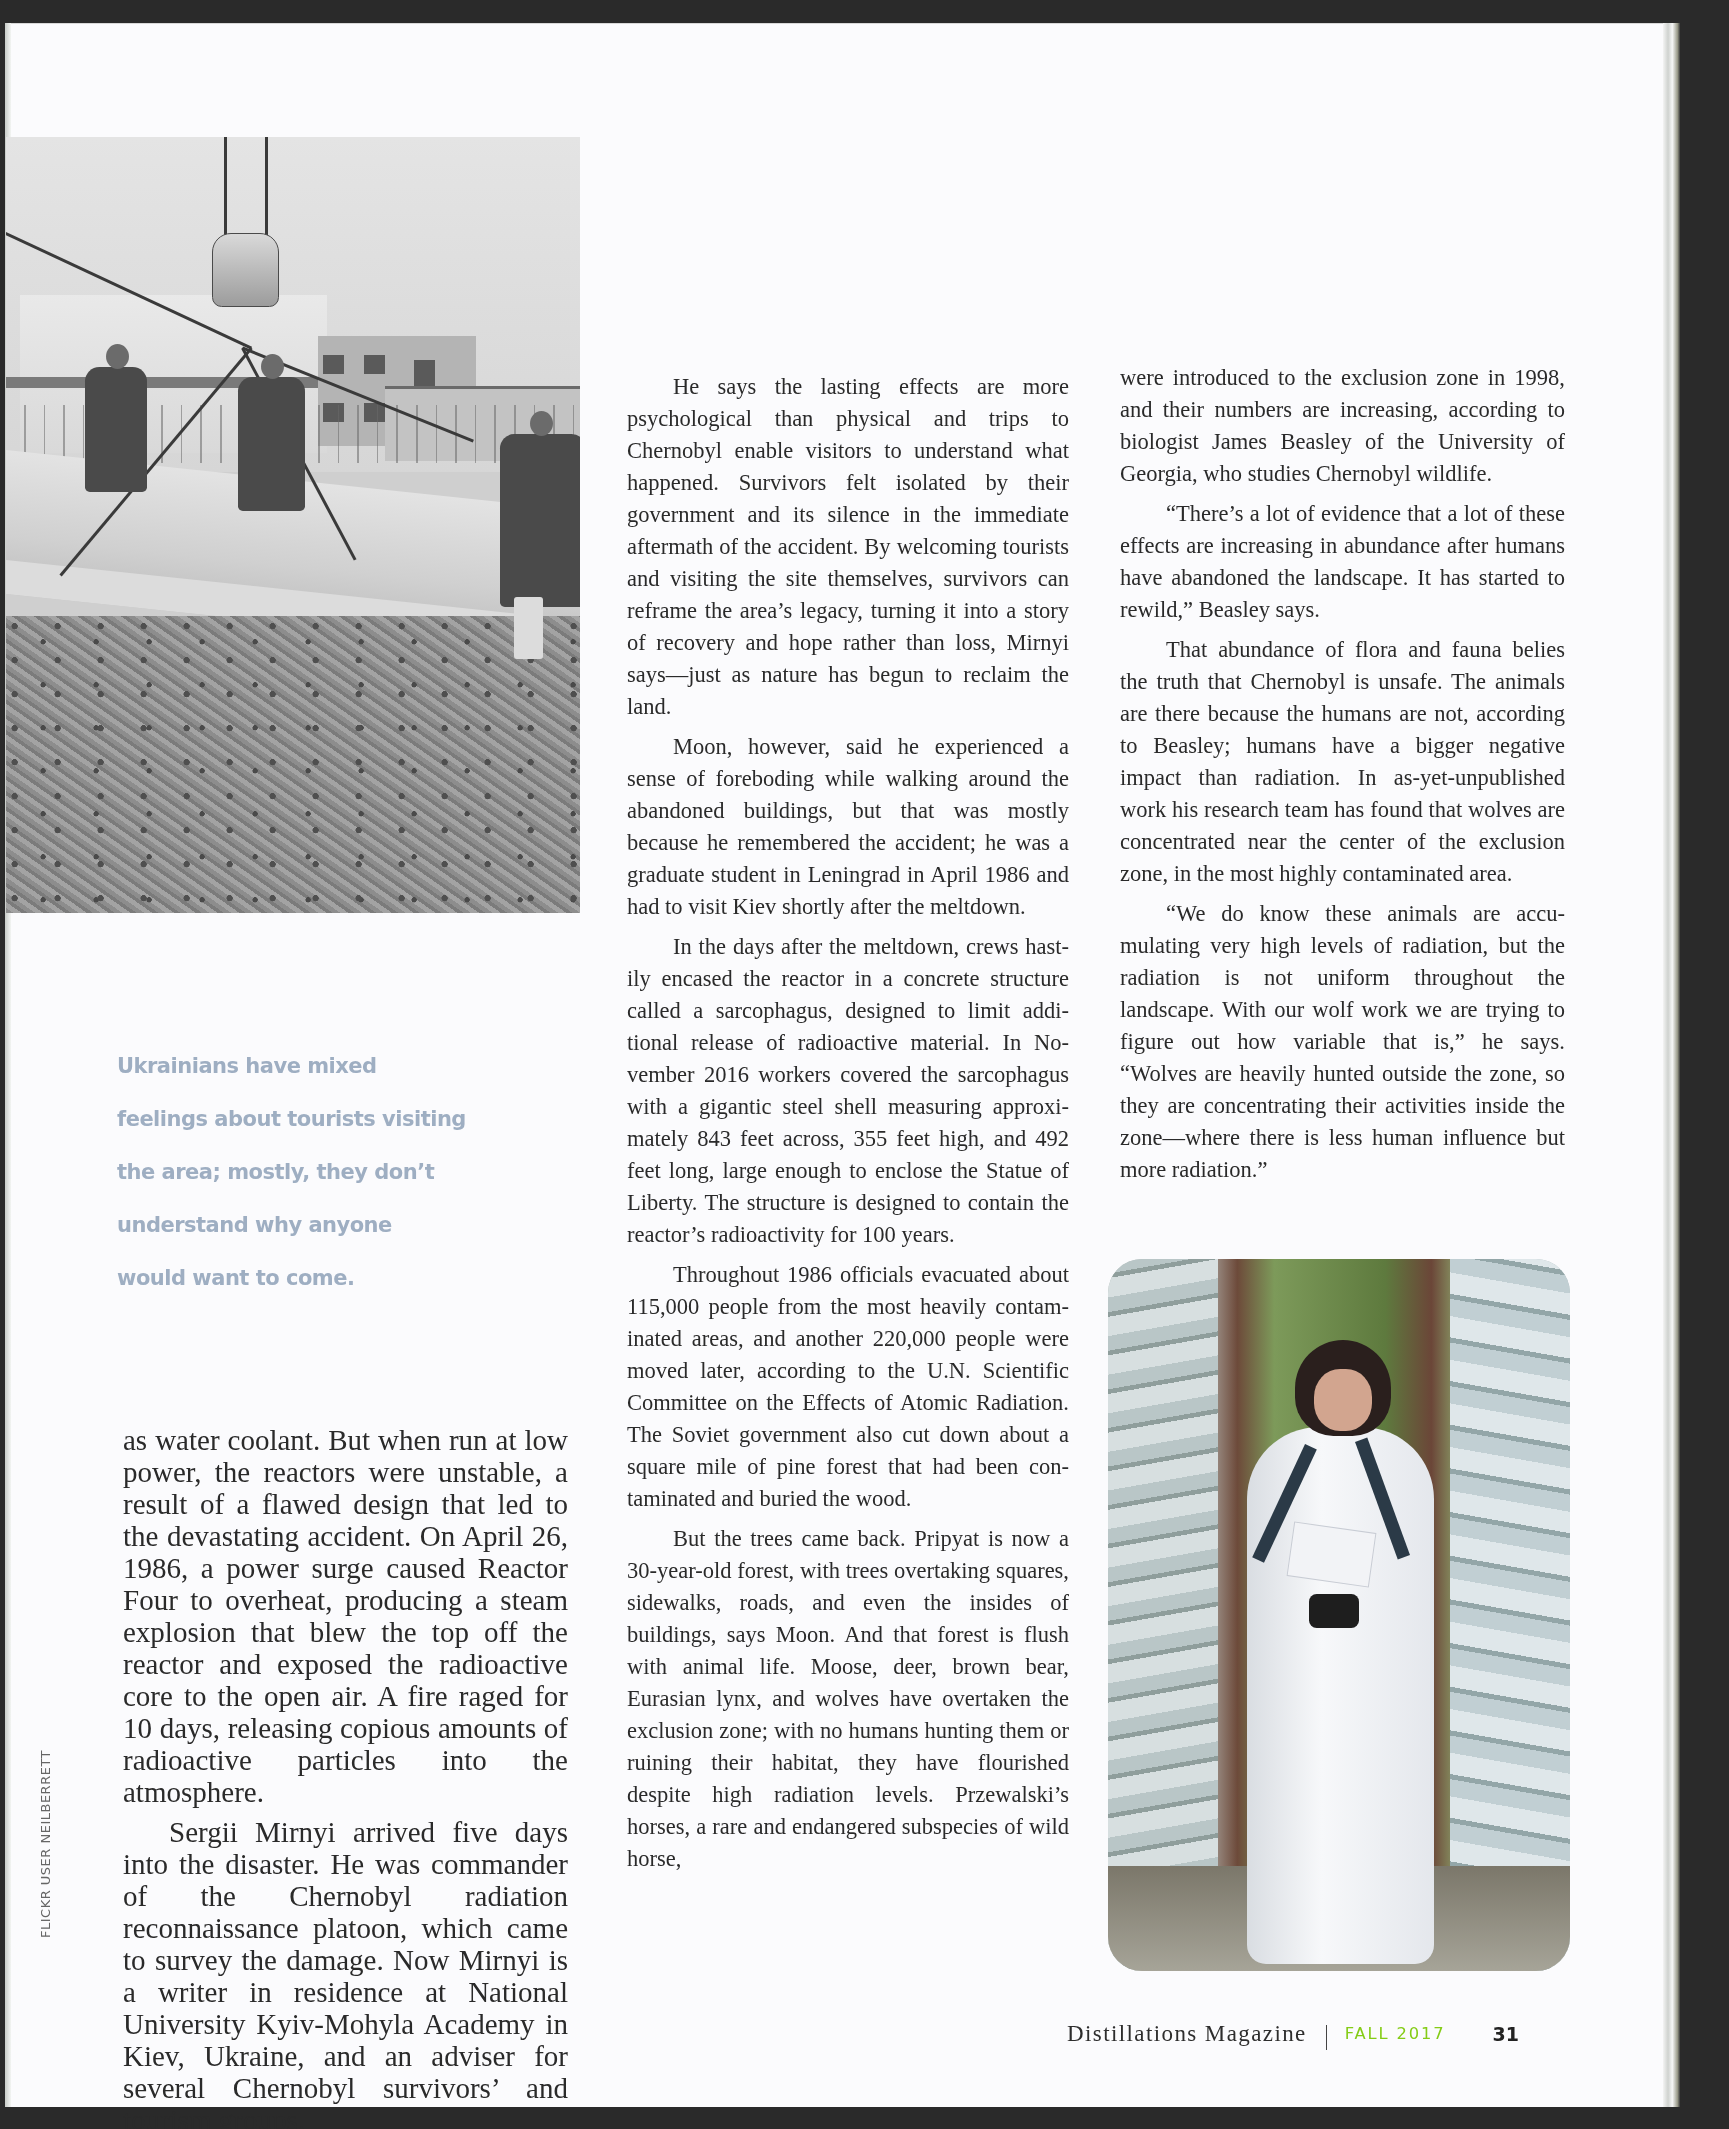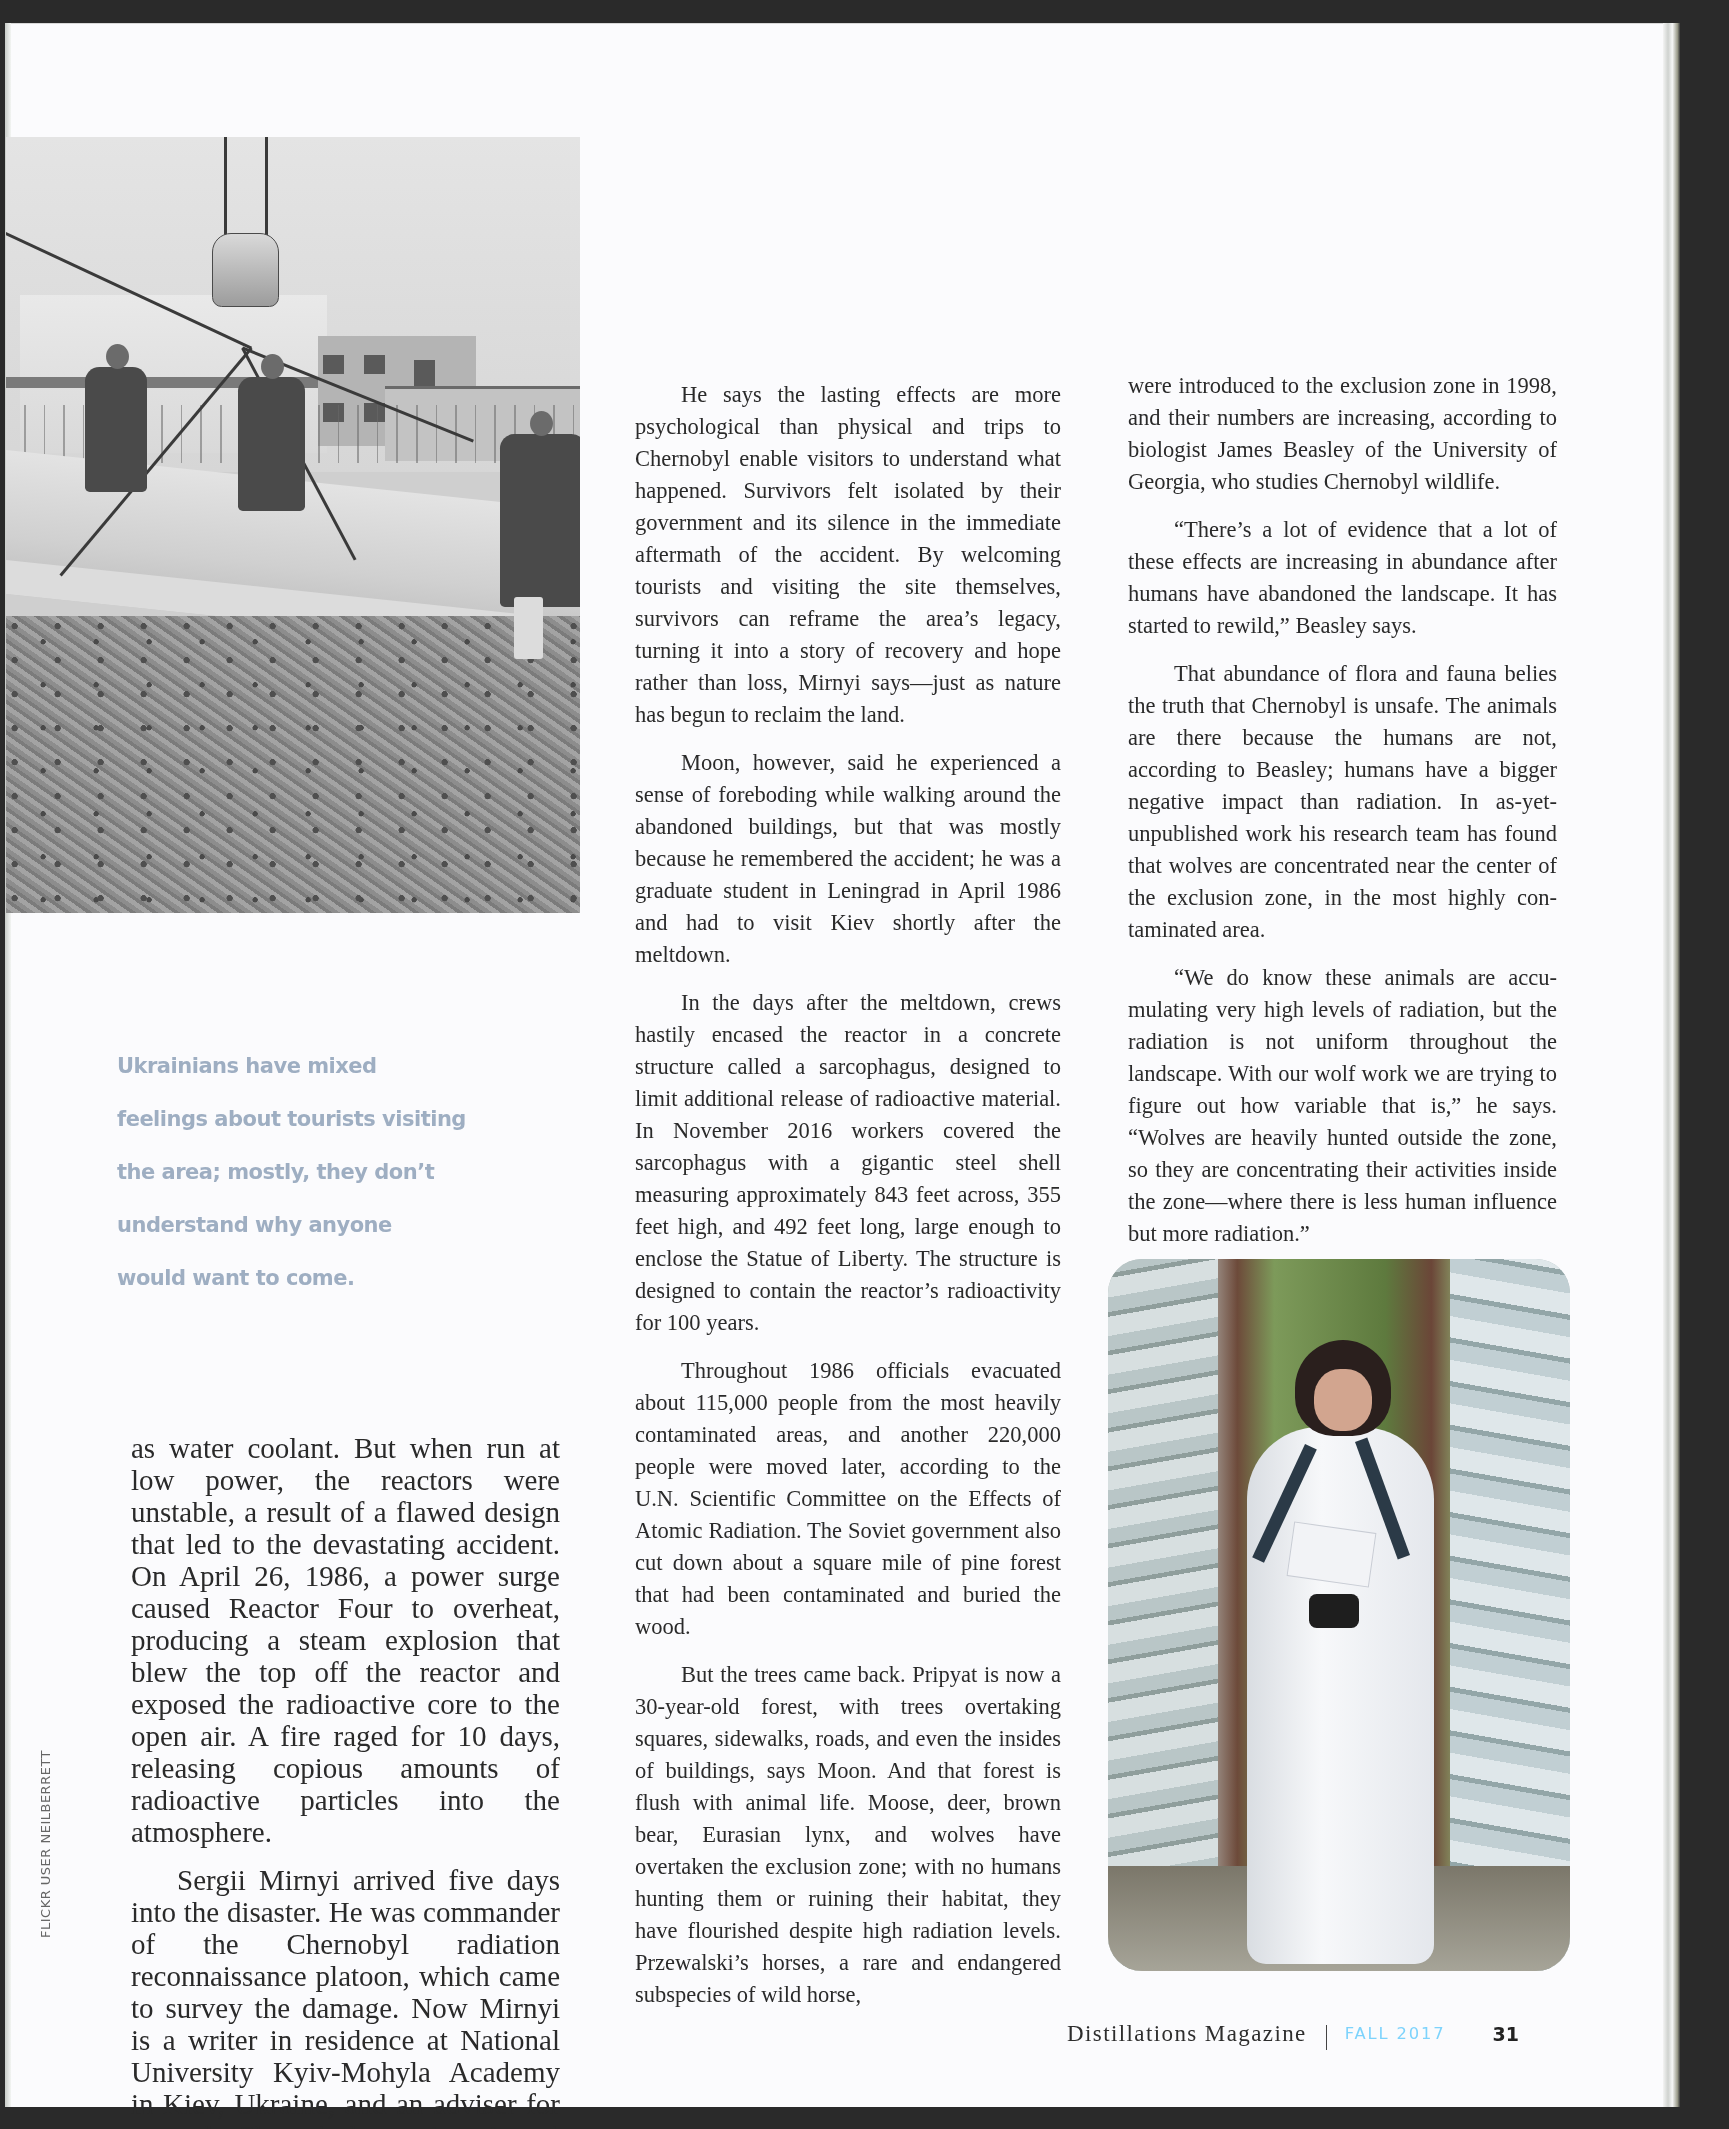--- a/index.html
+++ b/index.html
@@ -58,21 +58,21 @@
     font-family: "DejaVu Sans", sans-serif; font-weight: bold;
     font-size: 21px; line-height: 53px; letter-spacing: -0.5px;
     color: #9eaec2;
   }
 
   
   .col {
     position: absolute; font-size: 22.5px; line-height: 32px; color: #2a2a2a;
     text-align: justify; hyphens: manual;
   }
-  .col p { margin: 16px; text-indent: 0; }
+  .col p { margin: 8px; text-indent: 0; }
   .col p.ind { text-indent: 46px; }
   .col-left { left: 115px; top: 1416px; width: 461px; font-size: 29px; line-height: 32px; }
   .col-mid  { left: 619px; top: 363px; width: 458px; }
   .col-right{ left: 1112px; top: 354px; width: 461px; }
 
   
   .photo-color {
     position: absolute; left: 1108px; top: 1259px; width: 462px; height: 712px;
     border-radius: 34px; overflow: hidden;
     background: linear-gradient(90deg, #a9b6b3 0%, #c9d3d2 18%, #6d4a3a 28%, #7d9a5a 36%, #5e7a3e 60%, #6b4638 70%, #8ca06a 76%, #c4d0d1 82%, #a7b8ba 100%);
@@ -99,21 +99,21 @@
     color: #666; white-space: nowrap;
   }
 
   
   .footer {
     position: absolute; top: 2019px; left: 1067px; height: 29px;
     display: flex; align-items: center; white-space: nowrap;
   }
   .footer .mag { font-family: "Liberation Serif", serif; font-size: 23px; letter-spacing: 1.4px; color: #2d2d2d; }
   .footer .sep { display:inline-block; width: 1px; height: 25px; background:#444; margin: 0 18px 0 19px; position: relative; top: 3.8px; }
-  .footer .issue { font-family: "DejaVu Sans", sans-serif; font-size: 16.3px; letter-spacing: 1.9px; color:#7dd3fc; }
+  .footer .issue { font-family: "DejaVu Sans", sans-serif; font-size: 16.3px; letter-spacing: 1.9px; color:#84cc16; }
   .footer .num { font-family: "DejaVu Sans", sans-serif; font-weight: bold; font-size: 19px; color:#222; margin-left: 47px; }
 </style>
 </head>
 <body>
 
 <div class="page"></div>
 <div class="gutter-shade"></div>
 <div class="page-edge"></div>
 
 <div class="photo-bw" title="Black-and-white photo of workers guiding a concrete slab lifted by a crane at Chernobyl">

